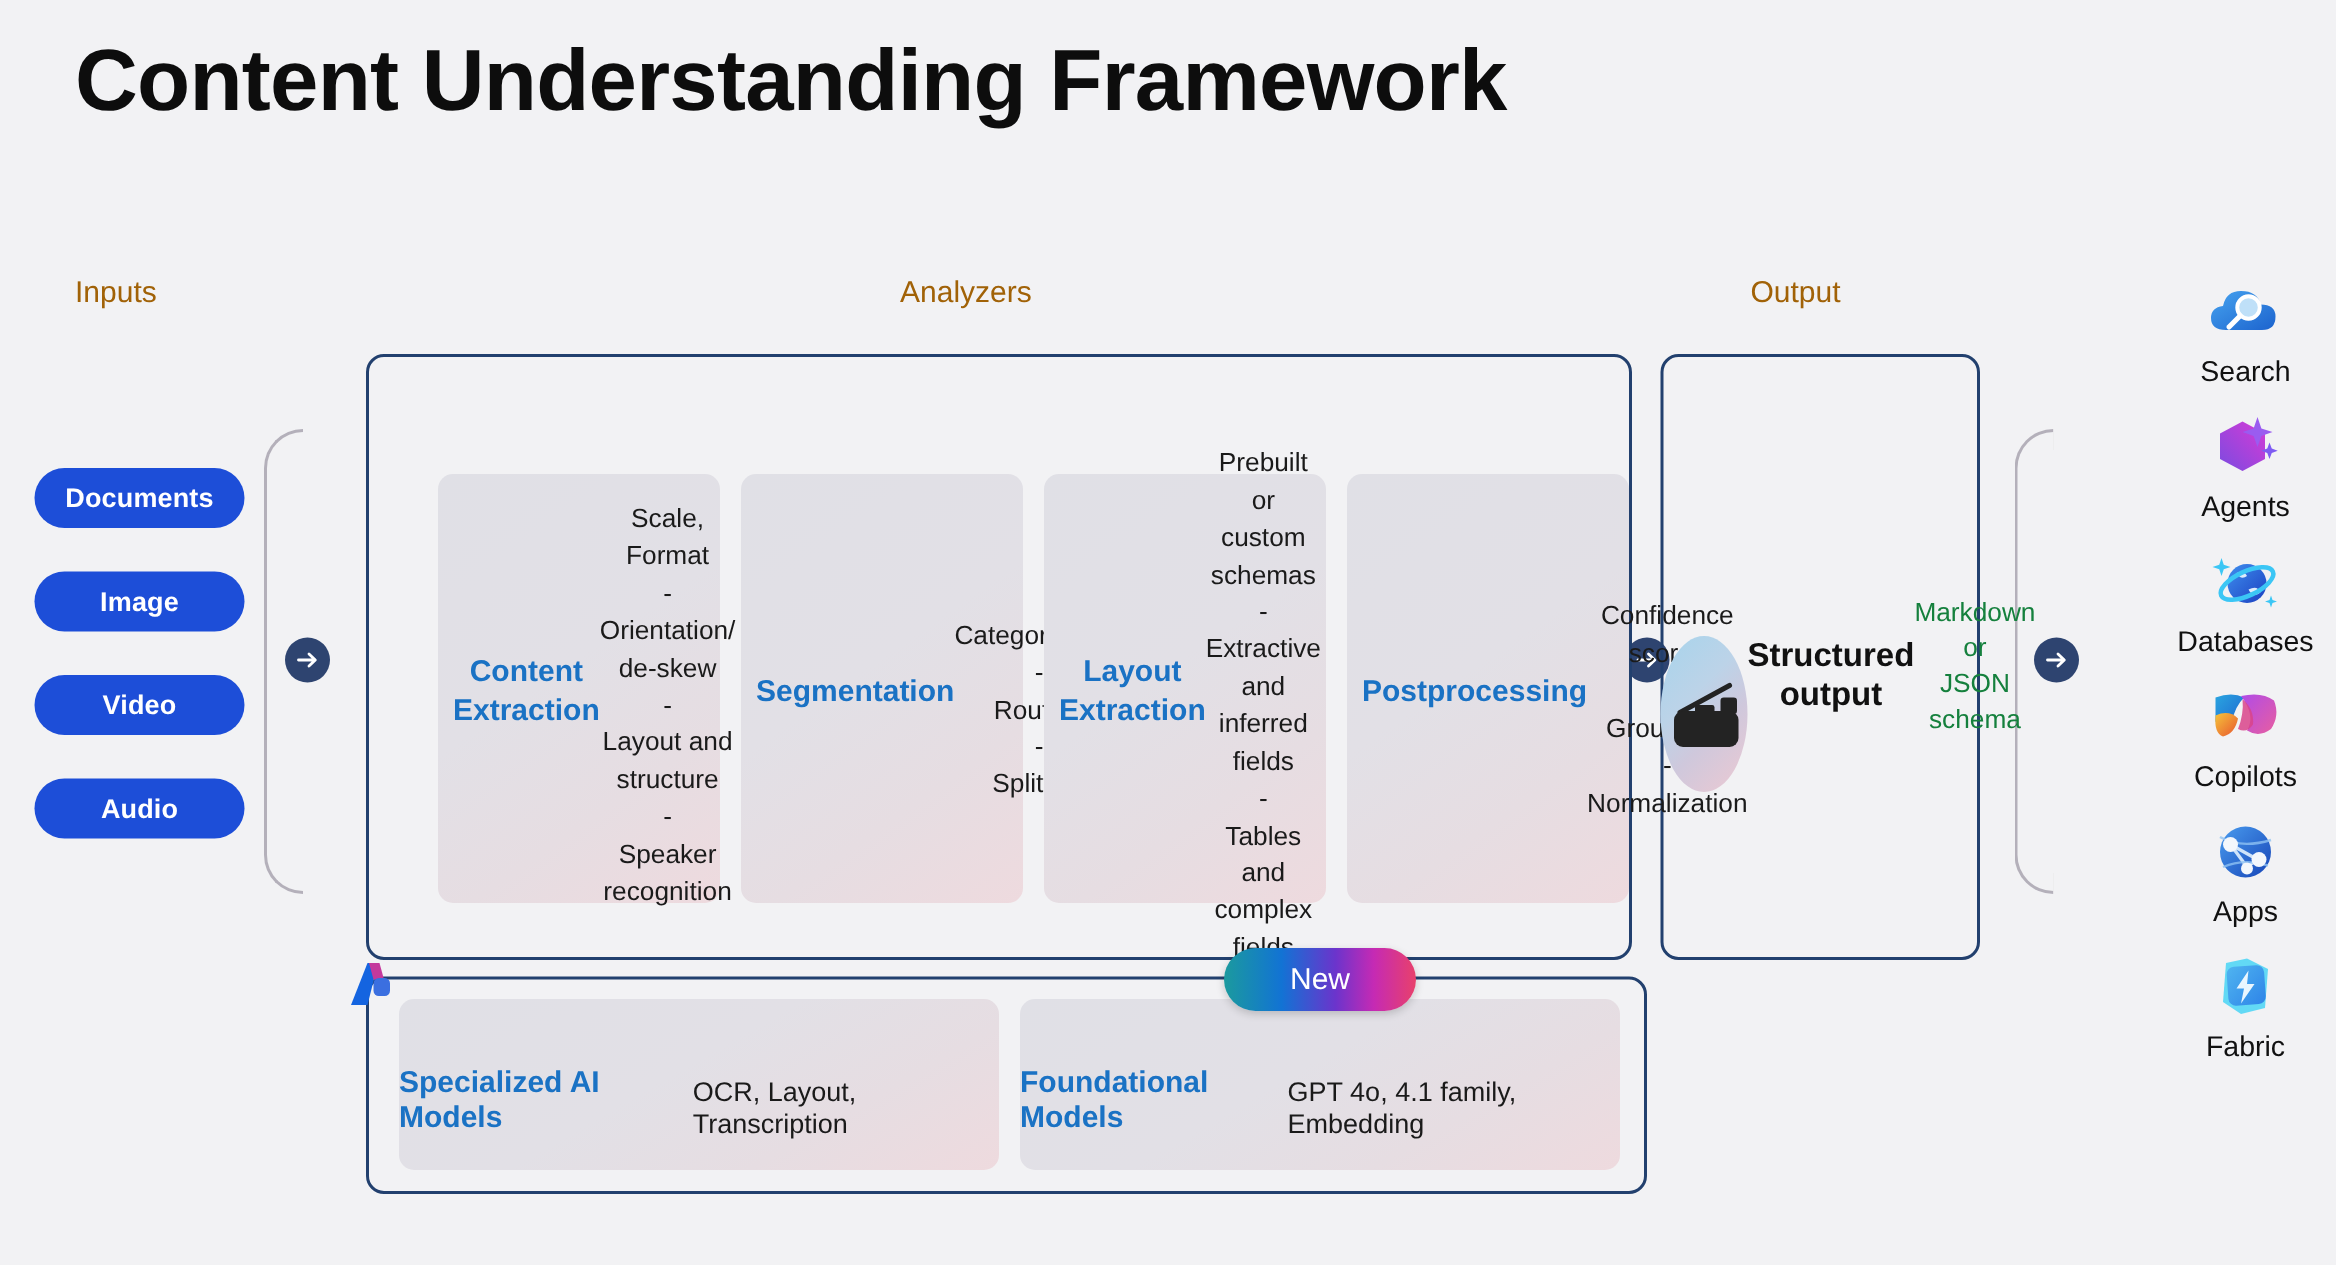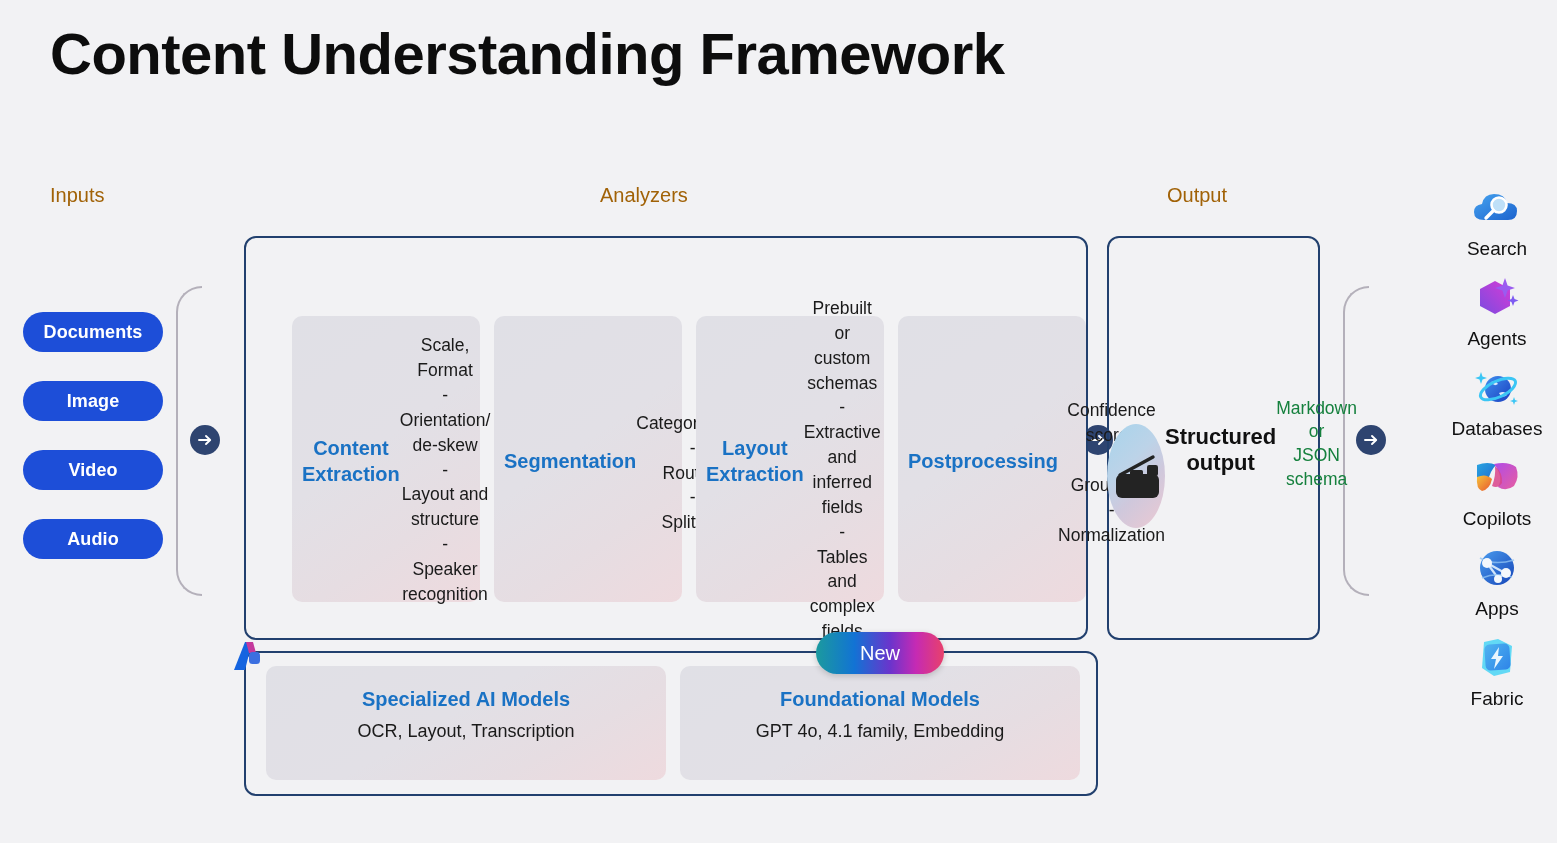--- a/index.html
+++ b/index.html
@@ -102,21 +102,21 @@
   .out-sub {
     margin-top: 12px; font-size: 17.5px; color: #15803d; text-align: center;
     line-height: 1.35; white-space: pre-line;
   }
 
   
   .models-row { position: absolute; left: 266px; top: 666px; display: flex; gap: 14px; }
   .mcard {
     width: 400px; height: 114px; border-radius: 10px;
     background: linear-gradient(150deg, #E0E0E6 0%, #E2E0E6 45%, #E6DDE2 72%, #EEDADE 100%);
-    padding-top: 22px; display: flex; flex-direction: column; align-items: center;
+    padding-top: 22px; display: flex; align-items: center;
   }
   .mcard-title { color: #1A72C4; font-size: 20px; font-weight: 700; }
   .mcard-sub { margin-top: 10px; font-size: 18px; color: #1a1a1a; }
 
   
   .new-badge {
     position: absolute; left: 816px; top: 632px; width: 128px; height: 42px;
     border-radius: 21px;
     background: linear-gradient(90deg, #1B9A9E 0%, #1273D4 30%, #6B34CC 58%, #C52AB4 78%, #E8416B 100%);
     color: #fff; font-size: 20px; display: flex; align-items: center; justify-content: center;

